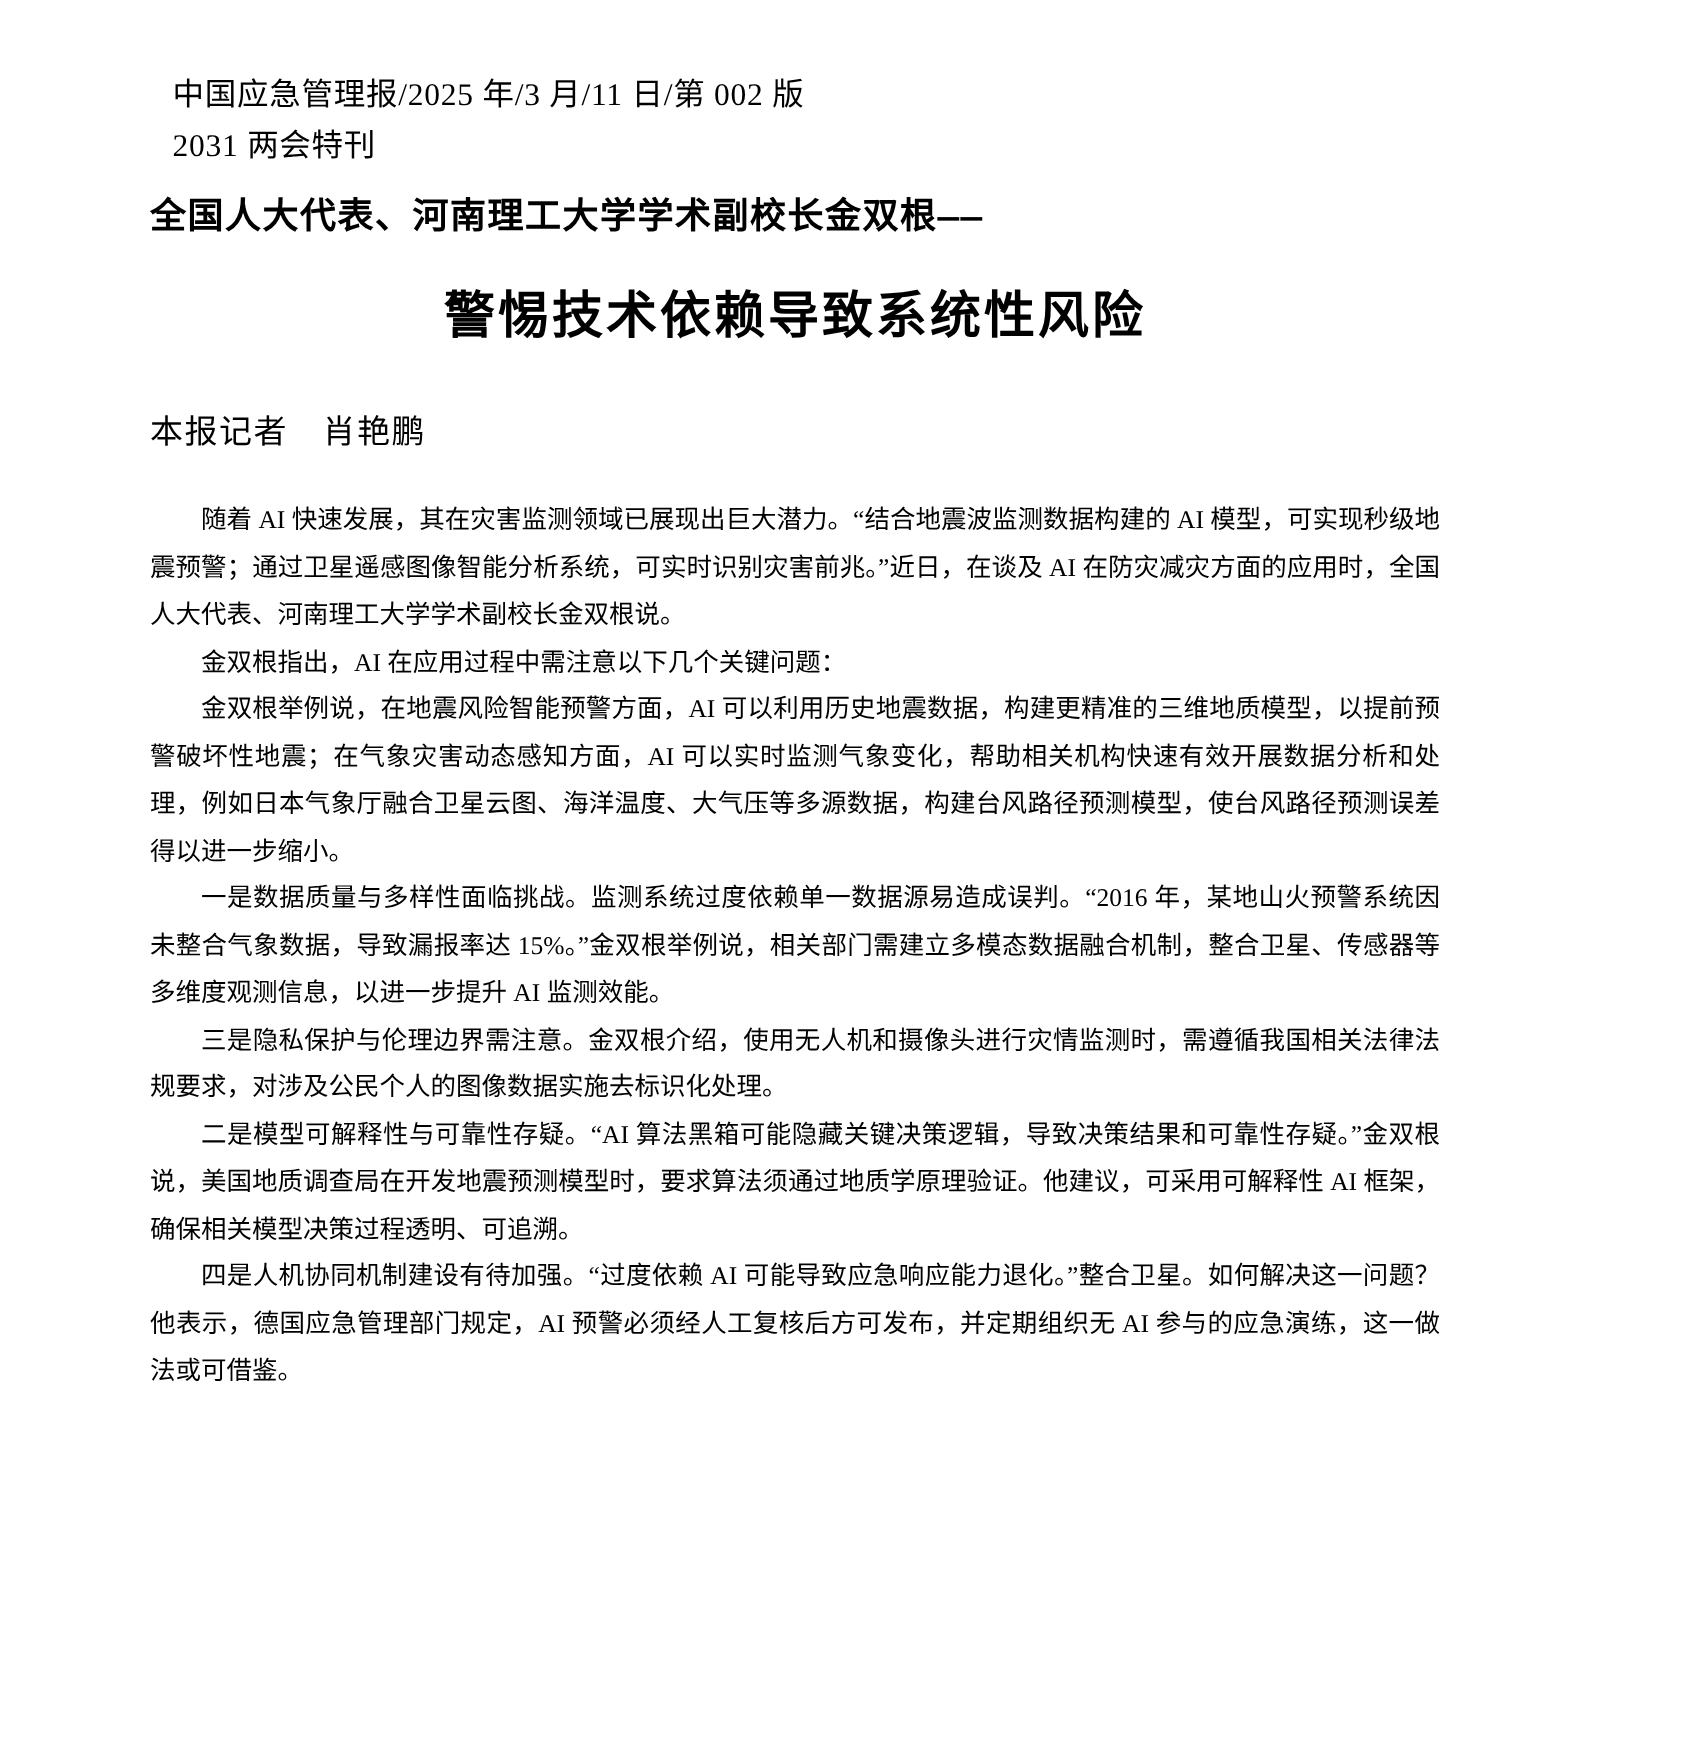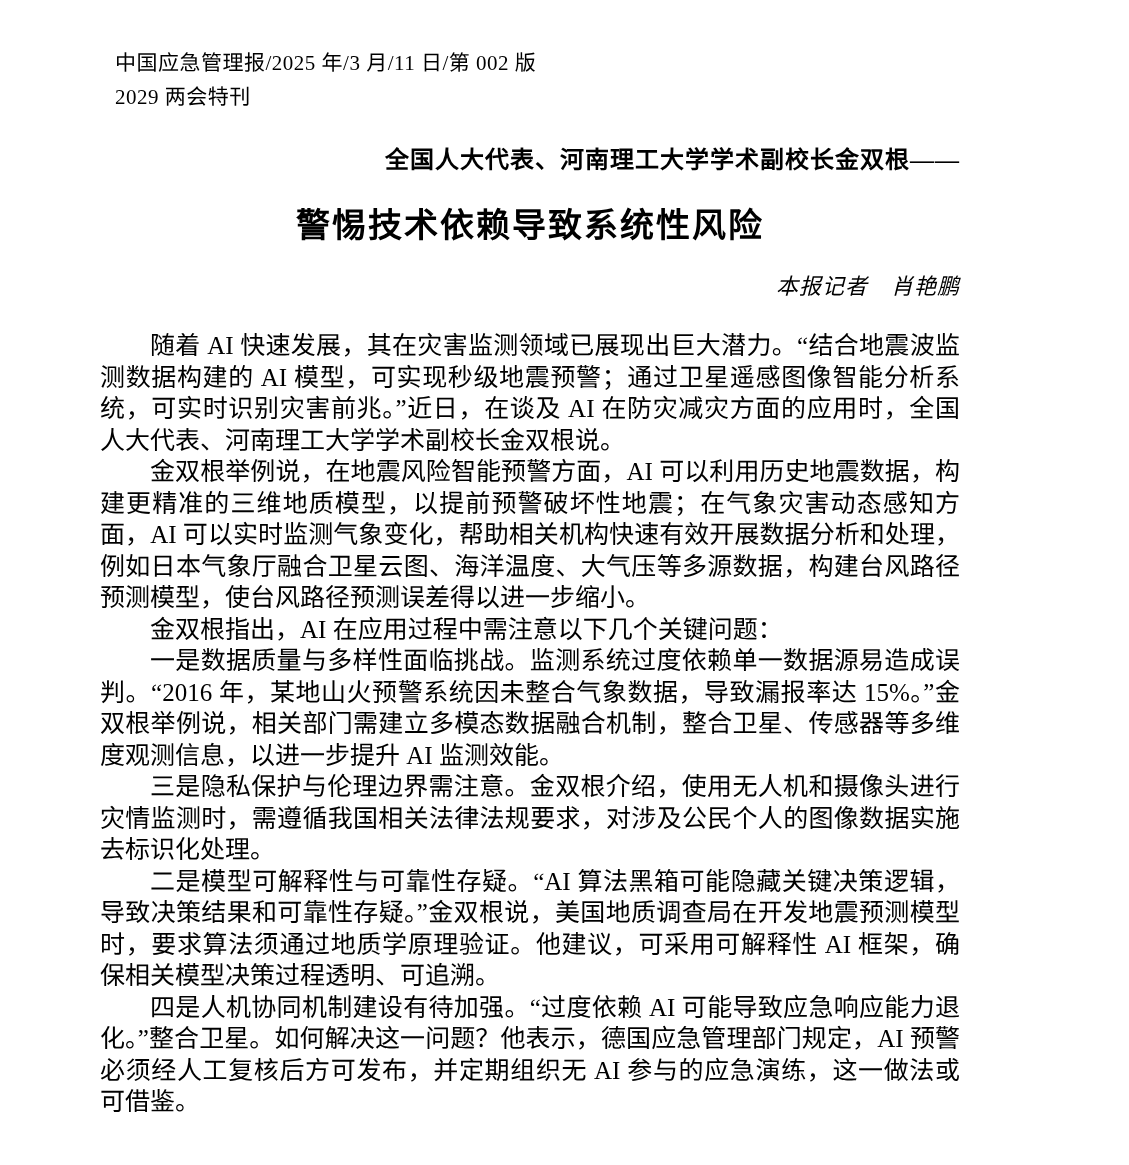--- a/index.html
+++ b/index.html
@@ -23,75 +23,74 @@
   .masthead {
     margin-left: 15px;
     font-size: 21px;
     line-height: 34px;
     letter-spacing: 0.5px;
   }
   .masthead div {
     white-space: nowrap;
   }
   .kicker {
-    margin-top: 30px;
-    text-align: right;
-    font-family: Liberation Serif, serif;
+    margin-top: 16px;
+    text-align: left;
+    font-family: Liberation Mono, monospace;
     font-weight: 700;
     font-size: 24px;
     line-height: 33px;
     letter-spacing: 1px;
   }
   .headline {
     margin-top: 26px;
     text-align: center;
     font-family: "Liberation Sans", "DejaVu Sans", sans-serif;
     font-weight: 700;
     font-size: 34px;
     line-height: 44px;
     letter-spacing: 2px;
   }
   .byline {
-    margin-top: 25px;
-    text-align: right;
+    margin-top: 40px;
+    text-align: left;
     font-size: 22px;
     line-height: 30px;
     letter-spacing: 1px;
-    font-style: italic;
   }
   .article-body {
     margin-top: 28px;
   }
   .article-body p {
     margin: 0;
     text-indent: 2em;
     text-align: justify;
-    font-size: 25px;
+    font-size: 17px;
     line-height: 31.5px;
   }
 </style>
 </head>
 <body>
 
 <div class="page">
 
   <div class="masthead">
     <div>中国应急管理报/2025 年/3 月/11 日/第 002 版</div>
-    <div>2029 两会特刊</div>
+    <div>2031 两会特刊</div>
   </div>
 
   <div class="kicker">全国人大代表、河南理工大学学术副校长金双根——</div>
 
   <h1 class="headline" style="margin-bottom:0;">警惕技术依赖导致系统性风险</h1>
 
   <div class="byline">本报记者　肖艳鹏</div>
 
   <div class="article-body">
     <p>随着 AI 快速发展，其在灾害监测领域已展现出巨大潜力。“结合地震波监测数据构建的 AI 模型，可实现秒级地震预警；通过卫星遥感图像智能分析系统，可实时识别灾害前兆。”近日，在谈及 AI 在防灾减灾方面的应用时，全国人大代表、河南理工大学学术副校长金双根说。</p>
+    <p>金双根指出，AI 在应用过程中需注意以下几个关键问题：</p>
     <p>金双根举例说，在地震风险智能预警方面，AI 可以利用历史地震数据，构建更精准的三维地质模型，以提前预警破坏性地震；在气象灾害动态感知方面，AI 可以实时监测气象变化，帮助相关机构快速有效开展数据分析和处理，例如日本气象厅融合卫星云图、海洋温度、大气压等多源数据，构建台风路径预测模型，使台风路径预测误差得以进一步缩小。</p>
-    <p>金双根指出，AI 在应用过程中需注意以下几个关键问题：</p>
     <p>一是数据质量与多样性面临挑战。监测系统过度依赖单一数据源易造成误判。“2016 年，某地山火预警系统因未整合气象数据，导致漏报率达 15%。”金双根举例说，相关部门需建立多模态数据融合机制，整合卫星、传感器等多维度观测信息，以进一步提升 AI 监测效能。</p>
     <p>三是隐私保护与伦理边界需注意。金双根介绍，使用无人机和摄像头进行灾情监测时，需遵循我国相关法律法规要求，对涉及公民个人的图像数据实施去标识化处理。</p>
     <p>二是模型可解释性与可靠性存疑。“AI 算法黑箱可能隐藏关键决策逻辑，导致决策结果和可靠性存疑。”金双根说，美国地质调查局在开发地震预测模型时，要求算法须通过地质学原理验证。他建议，可采用可解释性 AI 框架，确保相关模型决策过程透明、可追溯。</p>
     <p>四是人机协同机制建设有待加强。“过度依赖 AI 可能导致应急响应能力退化。”整合卫星。如何解决这一问题？他表示，德国应急管理部门规定，AI 预警必须经人工复核后方可发布，并定期组织无 AI 参与的应急演练，这一做法或可借鉴。</p>
   </div>
 
 </div>
 
 </body></html>

